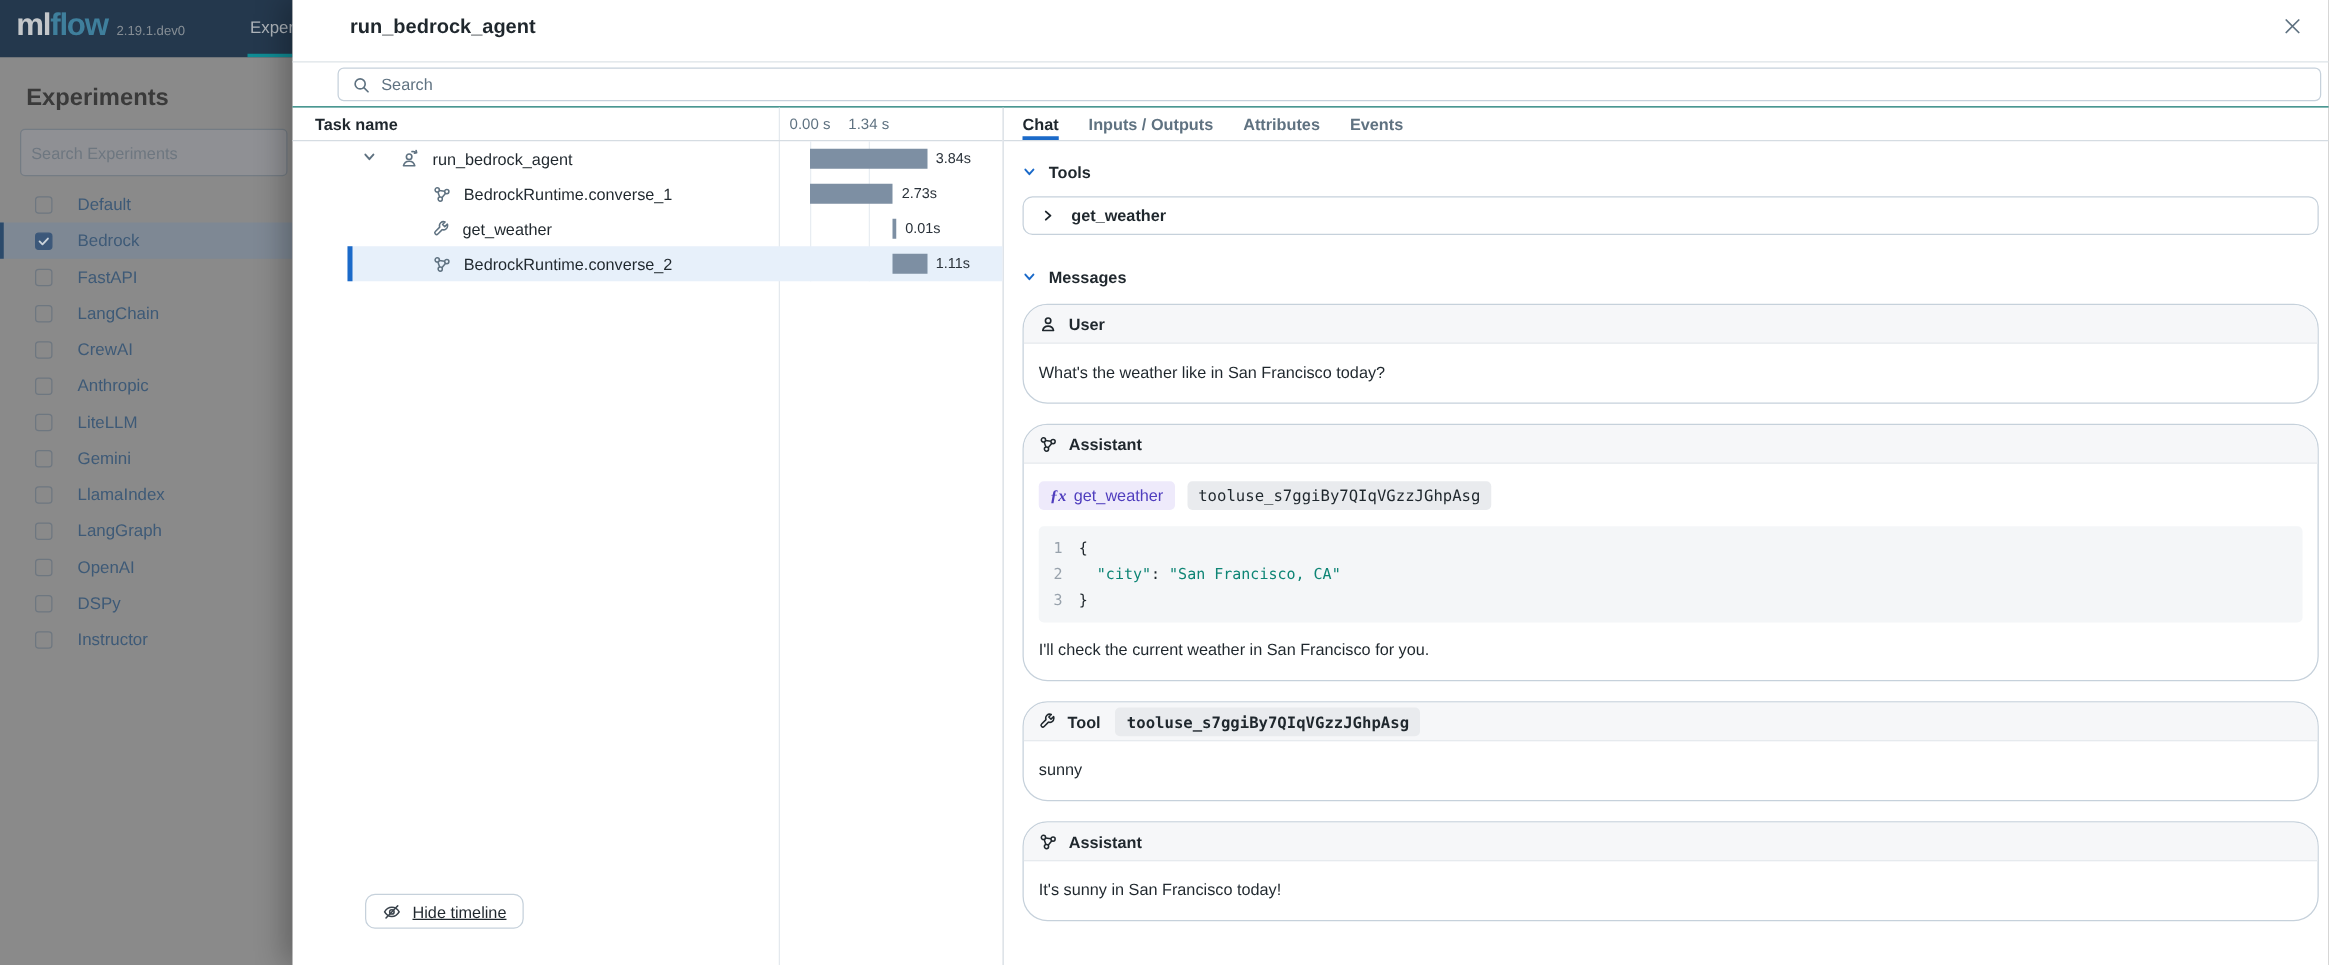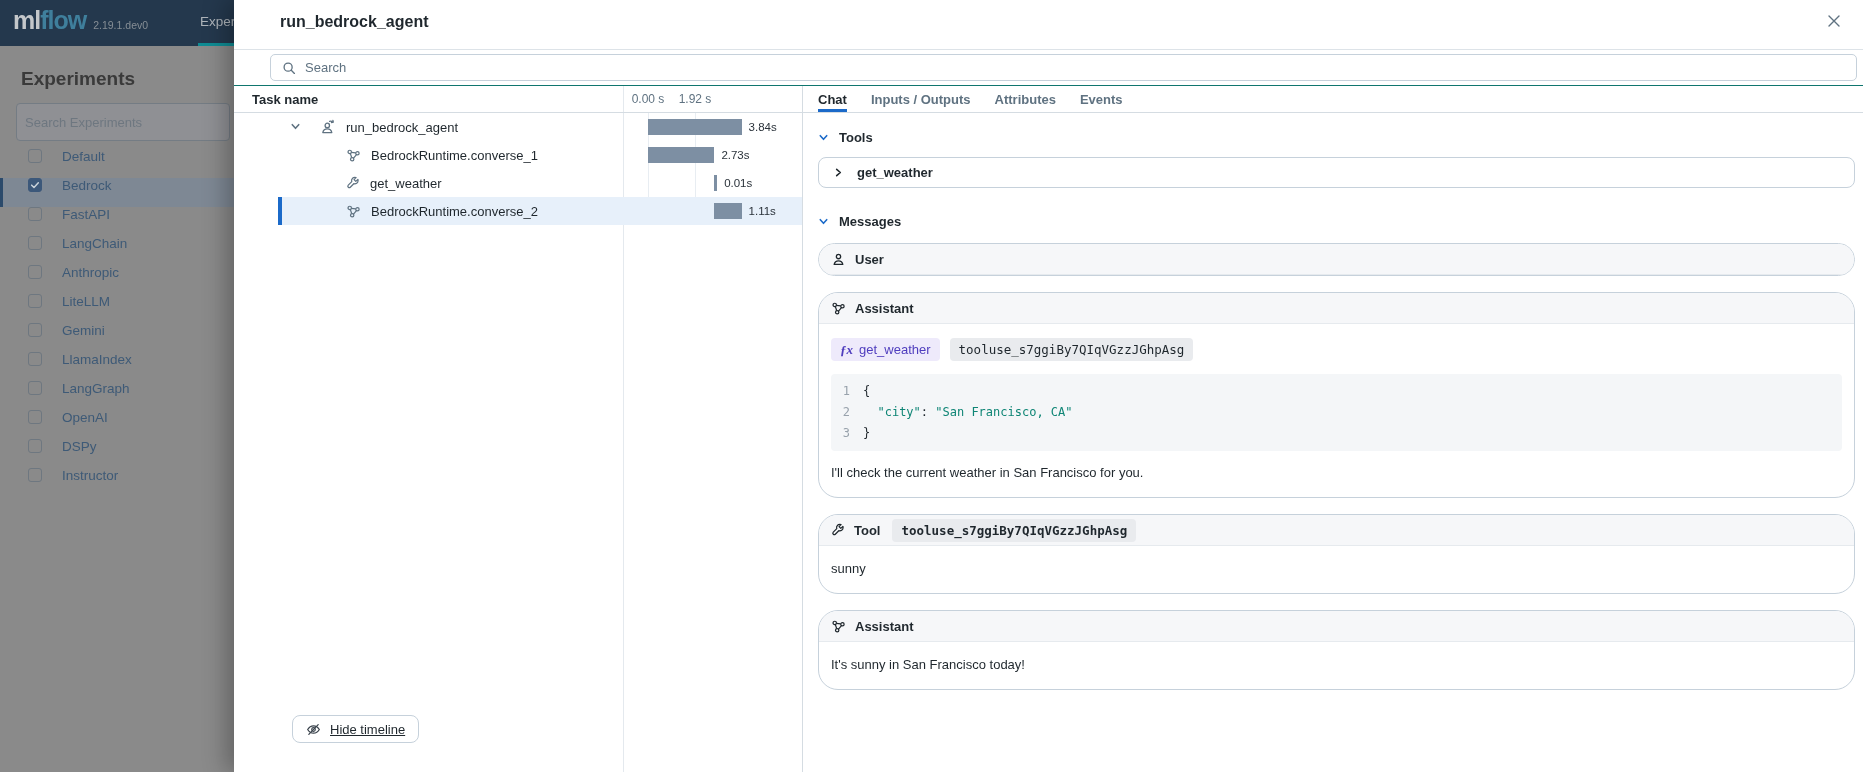--- a/index.html
+++ b/index.html
@@ -15,21 +15,21 @@
   .logo-ver { margin-left:7px; font-size:10.5px; color:#868E95; }
   .nav-item { position:absolute; left:200px; top:14px; font-size:13.5px; color:#AEB4BA; }
   .nav-underline { position:absolute; left:198px; bottom:0; width:36px; height:3px; background:#0F8C94; }
 
   .app-side { position:absolute; top:46px; left:0; width:234px; bottom:0; background:#8A8A8A; overflow:hidden; }
   .side-title { margin:22px 0 0 21px; font-size:19px; font-weight:700; color:#3A3A3A; }
   .side-search { margin:13px 0 0 16px; width:214px; height:38px; border:1px solid #747C84; border-radius:4px;
                  background:#8F9094; font-size:13px; color:#4C545C; padding:0 8px; outline:none; }
   .side-search::placeholder { color:#6E7780; }
   .side-list { margin-top:8px; }
-  .side-item { height:29px; display:flex; align-items:flex-start; padding-left:28px; cursor:pointer; }
+  .side-item { height:29px; display:flex; align-items:center; padding-left:28px; cursor:pointer; }
   .side-item.sel { background:#7E8894; border-left:3px solid #2B4A6B; padding-left:25px; }
   .cbx { width:14px; height:14px; border:1.5px solid #6E7780; border-radius:3px; background:transparent;
          display:flex; align-items:center; justify-content:center; font-size:10px; color:#C9D2DA; flex:none; }
   .cbx.on { background:#3C587A; border-color:#3C587A; }
   .side-label { margin-left:20px; font-size:13.5px; color:#3E5A77; }
 
   
   .modal { position:absolute; top:0; left:234px; right:0; bottom:0; background:#fff;
            box-shadow:-8px 0 22px rgba(0,0,0,.28); display:flex; flex-direction:column; }
   .m-titlebar { height:50px; border-bottom:1px solid #DDE3E8; position:relative; flex:none; }
@@ -126,20 +126,24 @@
       <div class="side-item">
         <span class="cbx"></span>
         <span class="side-label">FastAPI</span>
       </div>
       <div class="side-item">
         <span class="cbx"></span>
         <span class="side-label">LangChain</span>
       </div>
       <div class="side-item">
         <span class="cbx"></span>
+        <span class="side-label">CrewAI</span>
+      </div>
+      <div class="side-item">
+        <span class="cbx"></span>
         <span class="side-label">Anthropic</span>
       </div>
       <div class="side-item">
         <span class="cbx"></span>
         <span class="side-label">LiteLLM</span>
       </div>
       <div class="side-item">
         <span class="cbx"></span>
         <span class="side-label">Gemini</span>
       </div>
@@ -187,21 +191,21 @@
     </div>
   </div>
 
   <div class="m-main">
 
     <div class="pane-left">
       <div class="col-divider"></div>
       <div class="pl-header">
         <span class="pl-colname">Task name</span>
         <span class="tick" style="left:414px">0.00 s</span>
-        <span class="tick" style="left:461px">1.92 s</span>
+        <span class="tick" style="left:461px">1.34 s</span>
       </div>
       <div class="pl-rows" id="span-rows" style="height: 112px;">
           <div class="gridline" style="left: 413.5px; height: 112px;"></div>
           <div class="gridline" style="left: 460.5px; height: 112px;"></div>
           <div class="trow">
             <span class="slot"><svg width="11" height="11" viewBox="0 0 12 12">
                 <polyline points="2.5,4 6,8 9.5,4" fill="none" stroke="currentColor" stroke-width="1.7" stroke-linecap="round" stroke-linejoin="round"></polyline>
               </svg></span>
             <span class="icn sp-icon">
               <svg width="16" height="16" viewBox="0 0 16 16" fill="none" stroke="currentColor" stroke-width="1.3">
@@ -310,20 +314,23 @@
         <div id="messages">
             <div class="msg-card">
               <div class="msg-head">
                 <span class="icn">
                   <svg width="15" height="15" viewBox="0 0 16 16" fill="none" stroke="currentColor" stroke-width="1.4">
                     <circle cx="8" cy="4.9" r="2.3"></circle>
                     <path d="M3.4 13.2a4.7 4.7 0 0 1 9.2 0z" stroke-linejoin="round"></path>
                   </svg>
                 </span>
                 <span>User</span>
+              </div>
+              <div class="msg-body">
+                <div>What's the weather like in San Francisco today?</div>
               </div>
             </div>
             <div class="msg-card">
               <div class="msg-head">
                 <span class="icn">
                   <svg width="15" height="15" viewBox="0 0 16 16" fill="none" stroke="currentColor" stroke-width="1.3">
                     <circle cx="4" cy="4.2" r="1.8"></circle>
                     <circle cx="12.2" cy="5.6" r="1.8"></circle>
                     <circle cx="6.6" cy="12" r="1.8"></circle>
                     <line x1="5.8" y1="4.6" x2="10.4" y2="5.3"></line>

